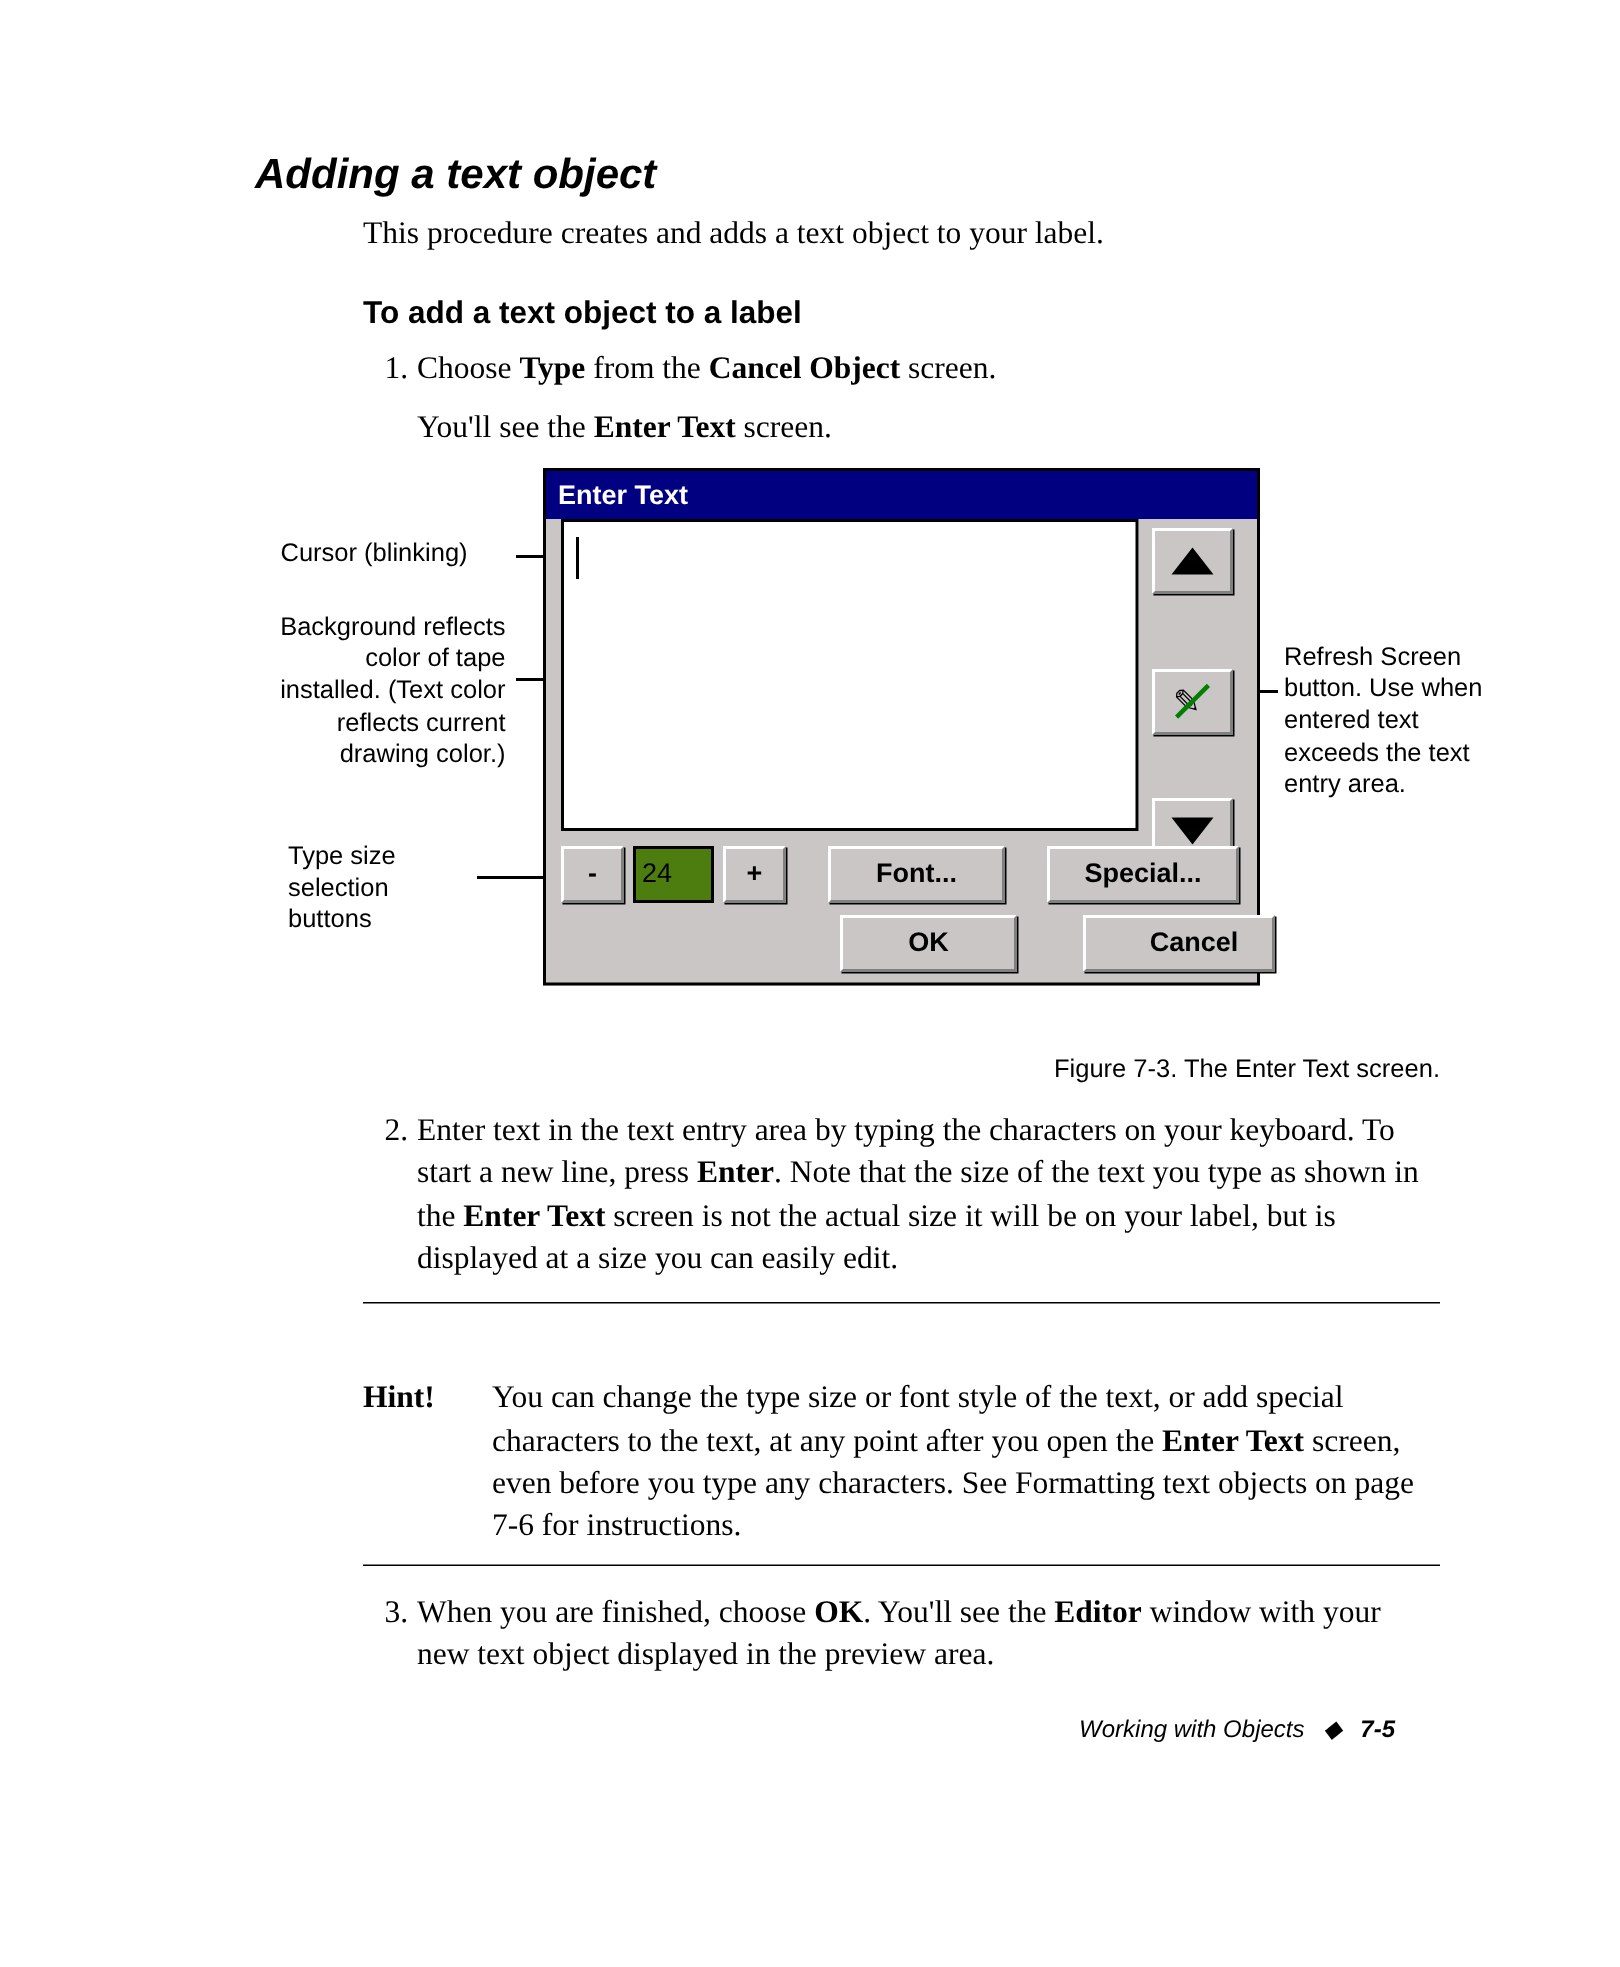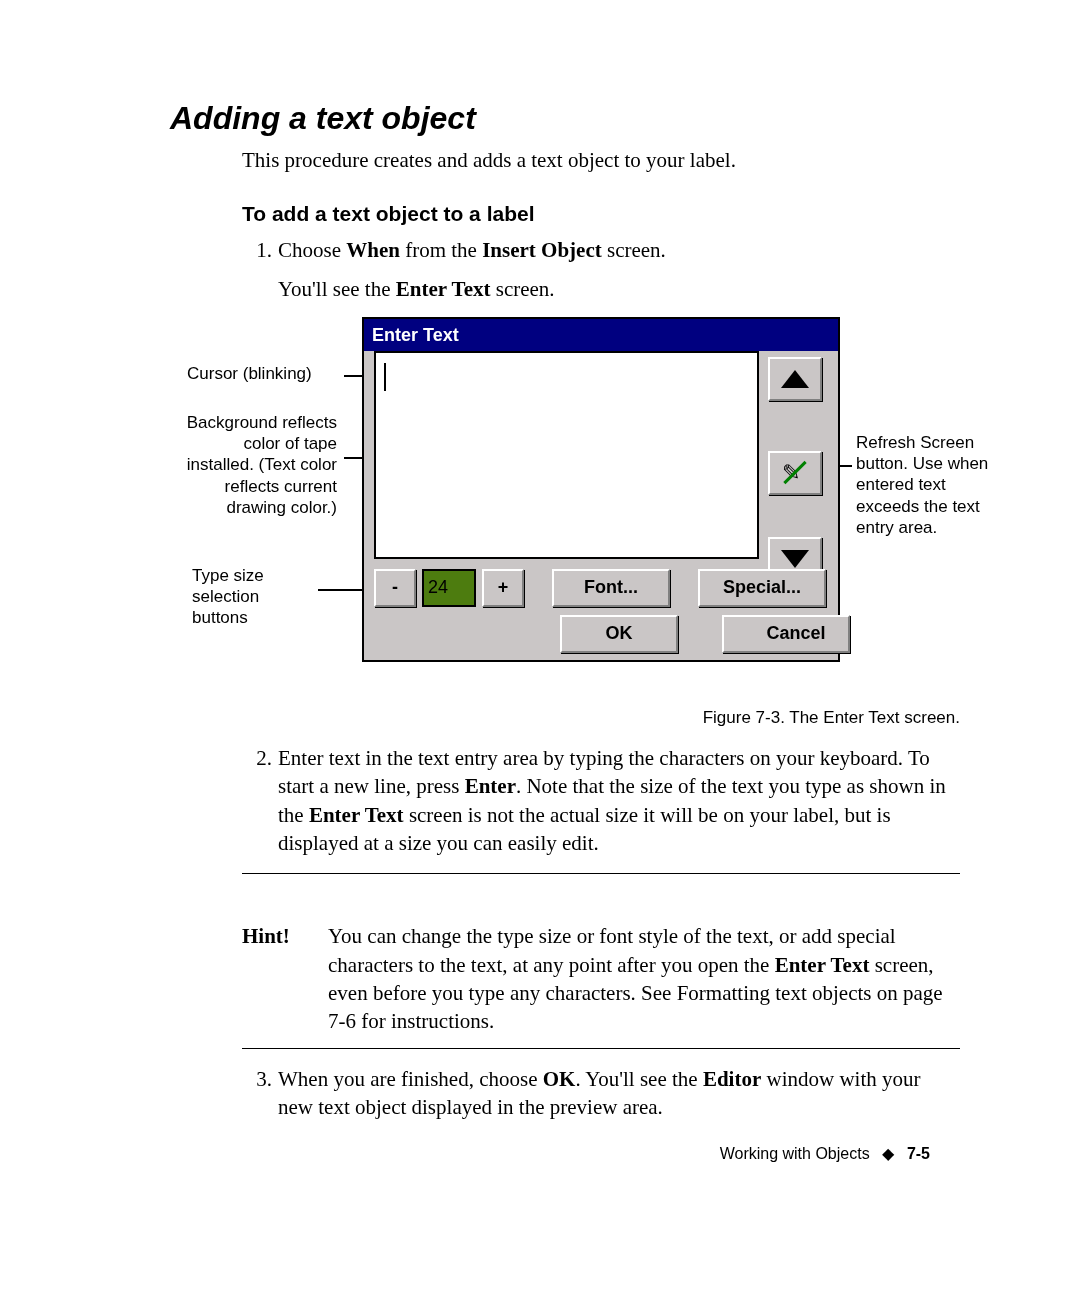--- a/index.html
+++ b/index.html
@@ -14,21 +14,21 @@
     position: relative;
     width: 1080px;
     height: 1311px;
     box-sizing: border-box;
     padding: 100px 120px 60px 170px;
   }
   .h-section {
     font-style: italic;
     font-weight: bold;
     font-family: Arial, Helvetica, sans-serif;
-    font-size: 32px;
+    font-size: 28px;
     margin: 0 0 10px 0;
   }
   .intro {
     font-size: 21px;
     margin: 4px 0 28px 72px;
     line-height: 1.3;
   }
   .h-sub {
     font-weight: bold;
     font-family: Arial, Helvetica, sans-serif;
@@ -264,20 +264,21 @@
     margin-top: 36px;
   }
   .hint-body { flex: 1; margin-top: 36px; }
 
   .footer {
     position: absolute;
     bottom: 148px;
     right: 150px;
     font-family: Arial, Helvetica, sans-serif;
     font-size: 16px;
+    font-style: italic;
   }
   .footer .diamond {
     display: inline-block;
     margin: 0 8px;
   }
   .footer .pnum { font-weight: bold; }
 
   .seg { display: inline; }
 </style>
 </head>
@@ -289,21 +290,21 @@
 
   <p class="intro">This procedure creates and adds a text object to your label.</p>
 
   <h3 class="h-sub">To add a text object to a label</h3>
 
   <div class="step-list">
 
     <div class="step">
       <div class="step-num">1.</div>
       <div class="step-body">
-        <span class="seg">Choose </span><span class="seg bold">When</span><span class="seg"> from the </span><span class="seg bold">Insert Object</span><span class="seg"> screen.</span>
+        <span class="seg">Choose </span><span class="seg bold">Type</span><span class="seg"> from the </span><span class="seg bold">Cancel Object</span><span class="seg"> screen.</span>
         <div class="sub">
           <span class="seg">You'll see the </span><span class="seg bold">Enter Text</span><span class="seg"> screen.</span>
         </div>
       </div>
     </div>
 
     <div class="figure-wrap">
 
       <div class="callout" style="left:-5px; top:46px; width:150px; ">Cursor (blinking)</div>
       <div class="callout" style="left:-10px; top:95px; width:155px; text-align:right;">Background reflects color of tape installed. (Text color reflects current drawing color.)</div>

